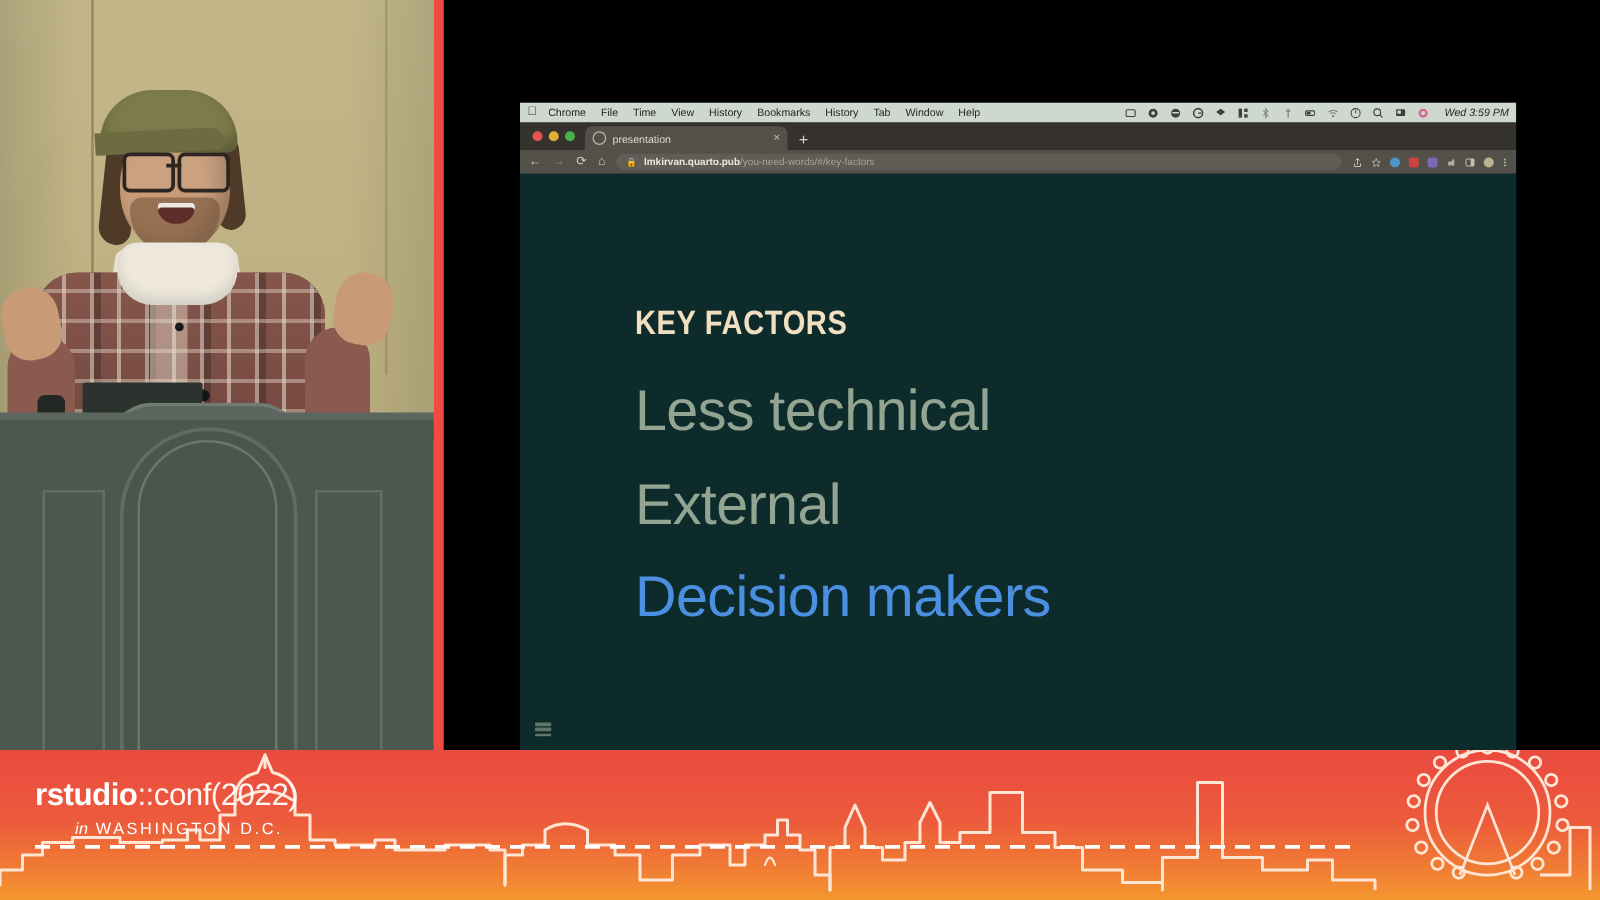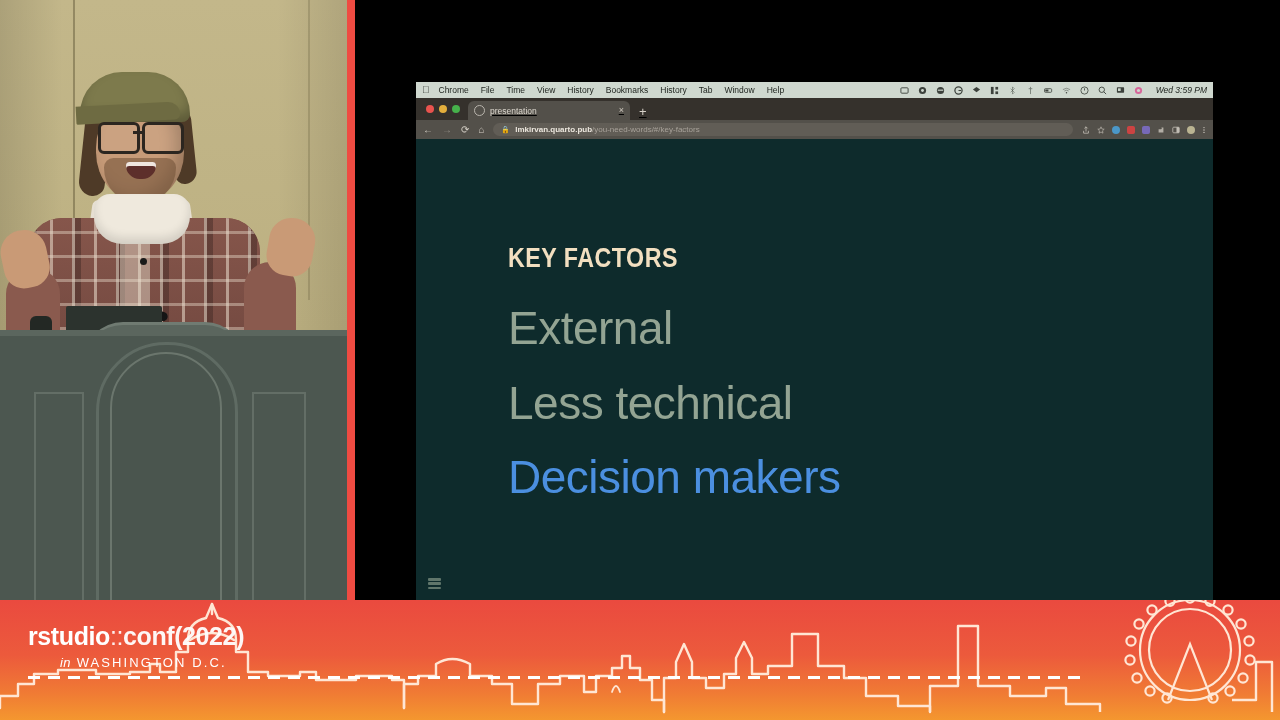--- a/index.html
+++ b/index.html
@@ -63,21 +63,21 @@
   .menubar{height:16px;background:#cfd8cf;display:flex;align-items:center;padding:0 6px;font-size:8.5px;color:#1c211c;}
   .menubar .apple{font-size:10px;margin-right:9px;line-height:1;}
   .menubar .mi{margin-right:12px;white-space:nowrap;}
   .menubar .mi.bold{font-weight:normal;}
   .menubar .spacer{flex:1;}
   .menubar .tray{display:flex;align-items:center;gap:9px;}
   .tray .ti{width:9px;height:9px;opacity:.82;display:block;}
   .clock{font-size:8.5px;margin-left:4px;white-space:nowrap;font-style:italic;}
 
   
-  .tabstrip{height:22px;background:#35312c;display:flex;align-items:flex-end;padding-left:8px;text-decoration:underline;}
+  .tabstrip{height:22px;background:#35312c;display:flex;align-items:flex-end;padding-left:8px;}
   .lights{display:flex;gap:5px;align-items:center;height:22px;padding:0 8px 0 2px;}
   .lt{width:8px;height:8px;border-radius:50%;}
   .lt.r{background:#e9534e;} .lt.y{background:#e3ae3c;} .lt.g{background:#46b14b;}
   .tab{height:19px;min-width:150px;background:#53504a;border-radius:6px 6px 0 0;display:flex;align-items:center;padding:0 6px;gap:5px;}
   .tab .fav{width:9px;height:9px;border-radius:50%;border:1.3px solid #b9b5ad;}
   .tab .ttl{font-size:8.5px;color:#ded9d0;flex:1;white-space:nowrap;overflow:hidden;}
   .tab .x{font-size:9px;color:#cfc9bf;line-height:1;}
   .newtab{font-size:13px;color:#d6d1c8;margin-left:9px;margin-bottom:2px;line-height:1;}
 
   
@@ -102,21 +102,21 @@
   .burger i{display:block;height:2.5px;background:#93a493;border-radius:1px;}
 
   
   #banner{position:absolute;left:0;bottom:0;width:1280px;height:120px;
           background:linear-gradient(180deg,#ea4a3f 0%,#ec5a3c 46%,#f07b34 78%,#f4972f 100%);overflow:hidden;}
   #skyline{position:absolute;left:0;bottom:0;width:1280px;height:120px;}
   .brand{position:absolute;left:28px;top:24px;color:#fff;}
   .brand .l1{font-size:25px;letter-spacing:-.4px;line-height:1;white-space:nowrap;}
   .brand .l1 b{font-weight:bold;}
   .brand .l1 .sep{opacity:.9;}
-  .brand .l1 .lt2{font-weight:700;opacity:.95;}
+  .brand .l1 .lt2{font-weight:400;opacity:.95;}
   .brand .l2{margin-top:6px;font-size:13px;letter-spacing:2.1px;white-space:nowrap;margin-left:32px;}
   .brand .l2 .it{font-style:italic;font-weight:300;letter-spacing:.4px;}
   .dash{position:absolute;left:28px;top:76px;width:1060px;height:3px;
         background:repeating-linear-gradient(90deg,#fff 0 12px,transparent 12px 20px);}
 </style>
 </head>
 <body>
 
 <div id="stage">
 
@@ -281,22 +281,22 @@
               <circle cx="2" cy="2" r=".9" fill="#cfcac1"></circle>
               <circle cx="2" cy="5" r=".9" fill="#cfcac1"></circle>
               <circle cx="2" cy="8" r=".9" fill="#cfcac1"></circle>
             </svg>
         </span>
       </div>
 
       <div class="slide">
         <div class="kicker">KEY FACTORS</div>
         <div class="bullets">
+          <div class="bullet">Less technical</div>
           <div class="bullet">External</div>
-          <div class="bullet">Less technical</div>
           <div class="bullet hl">Decision makers</div>
         </div>
         <div class="burger">
             <i></i>
             <i></i>
             <i></i>
           </div>
       </div>
     </div>
   </div>

